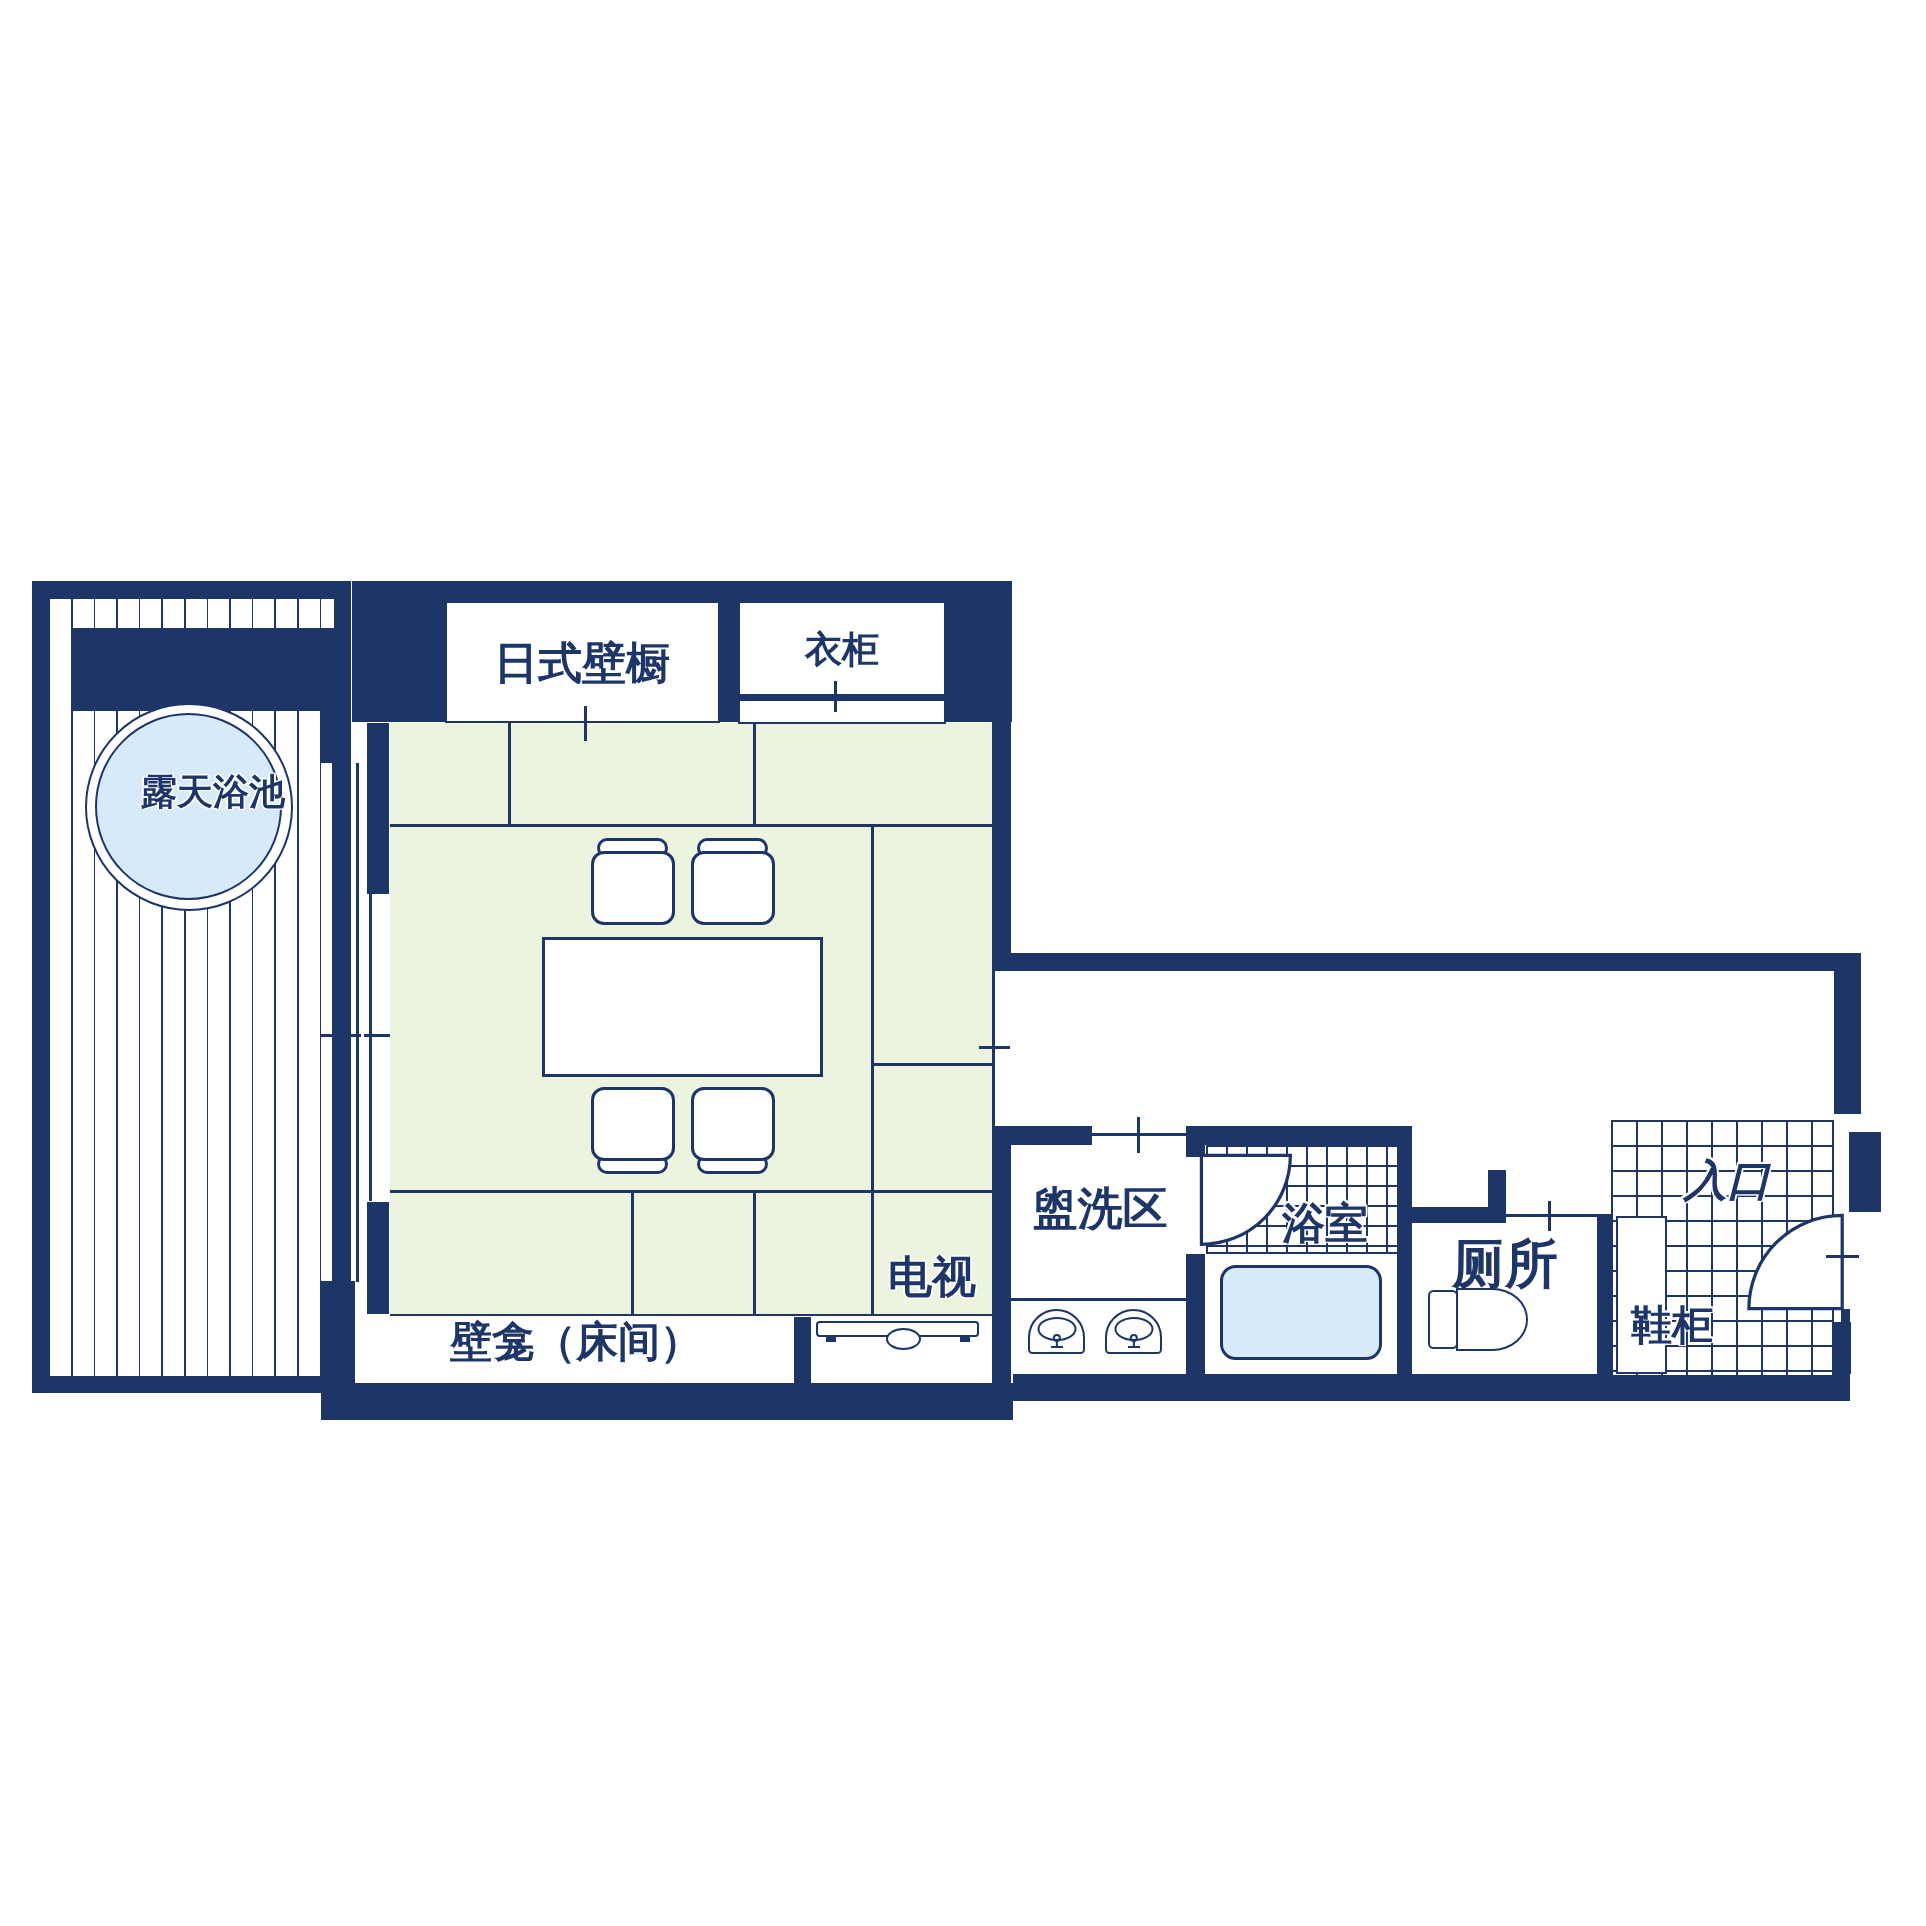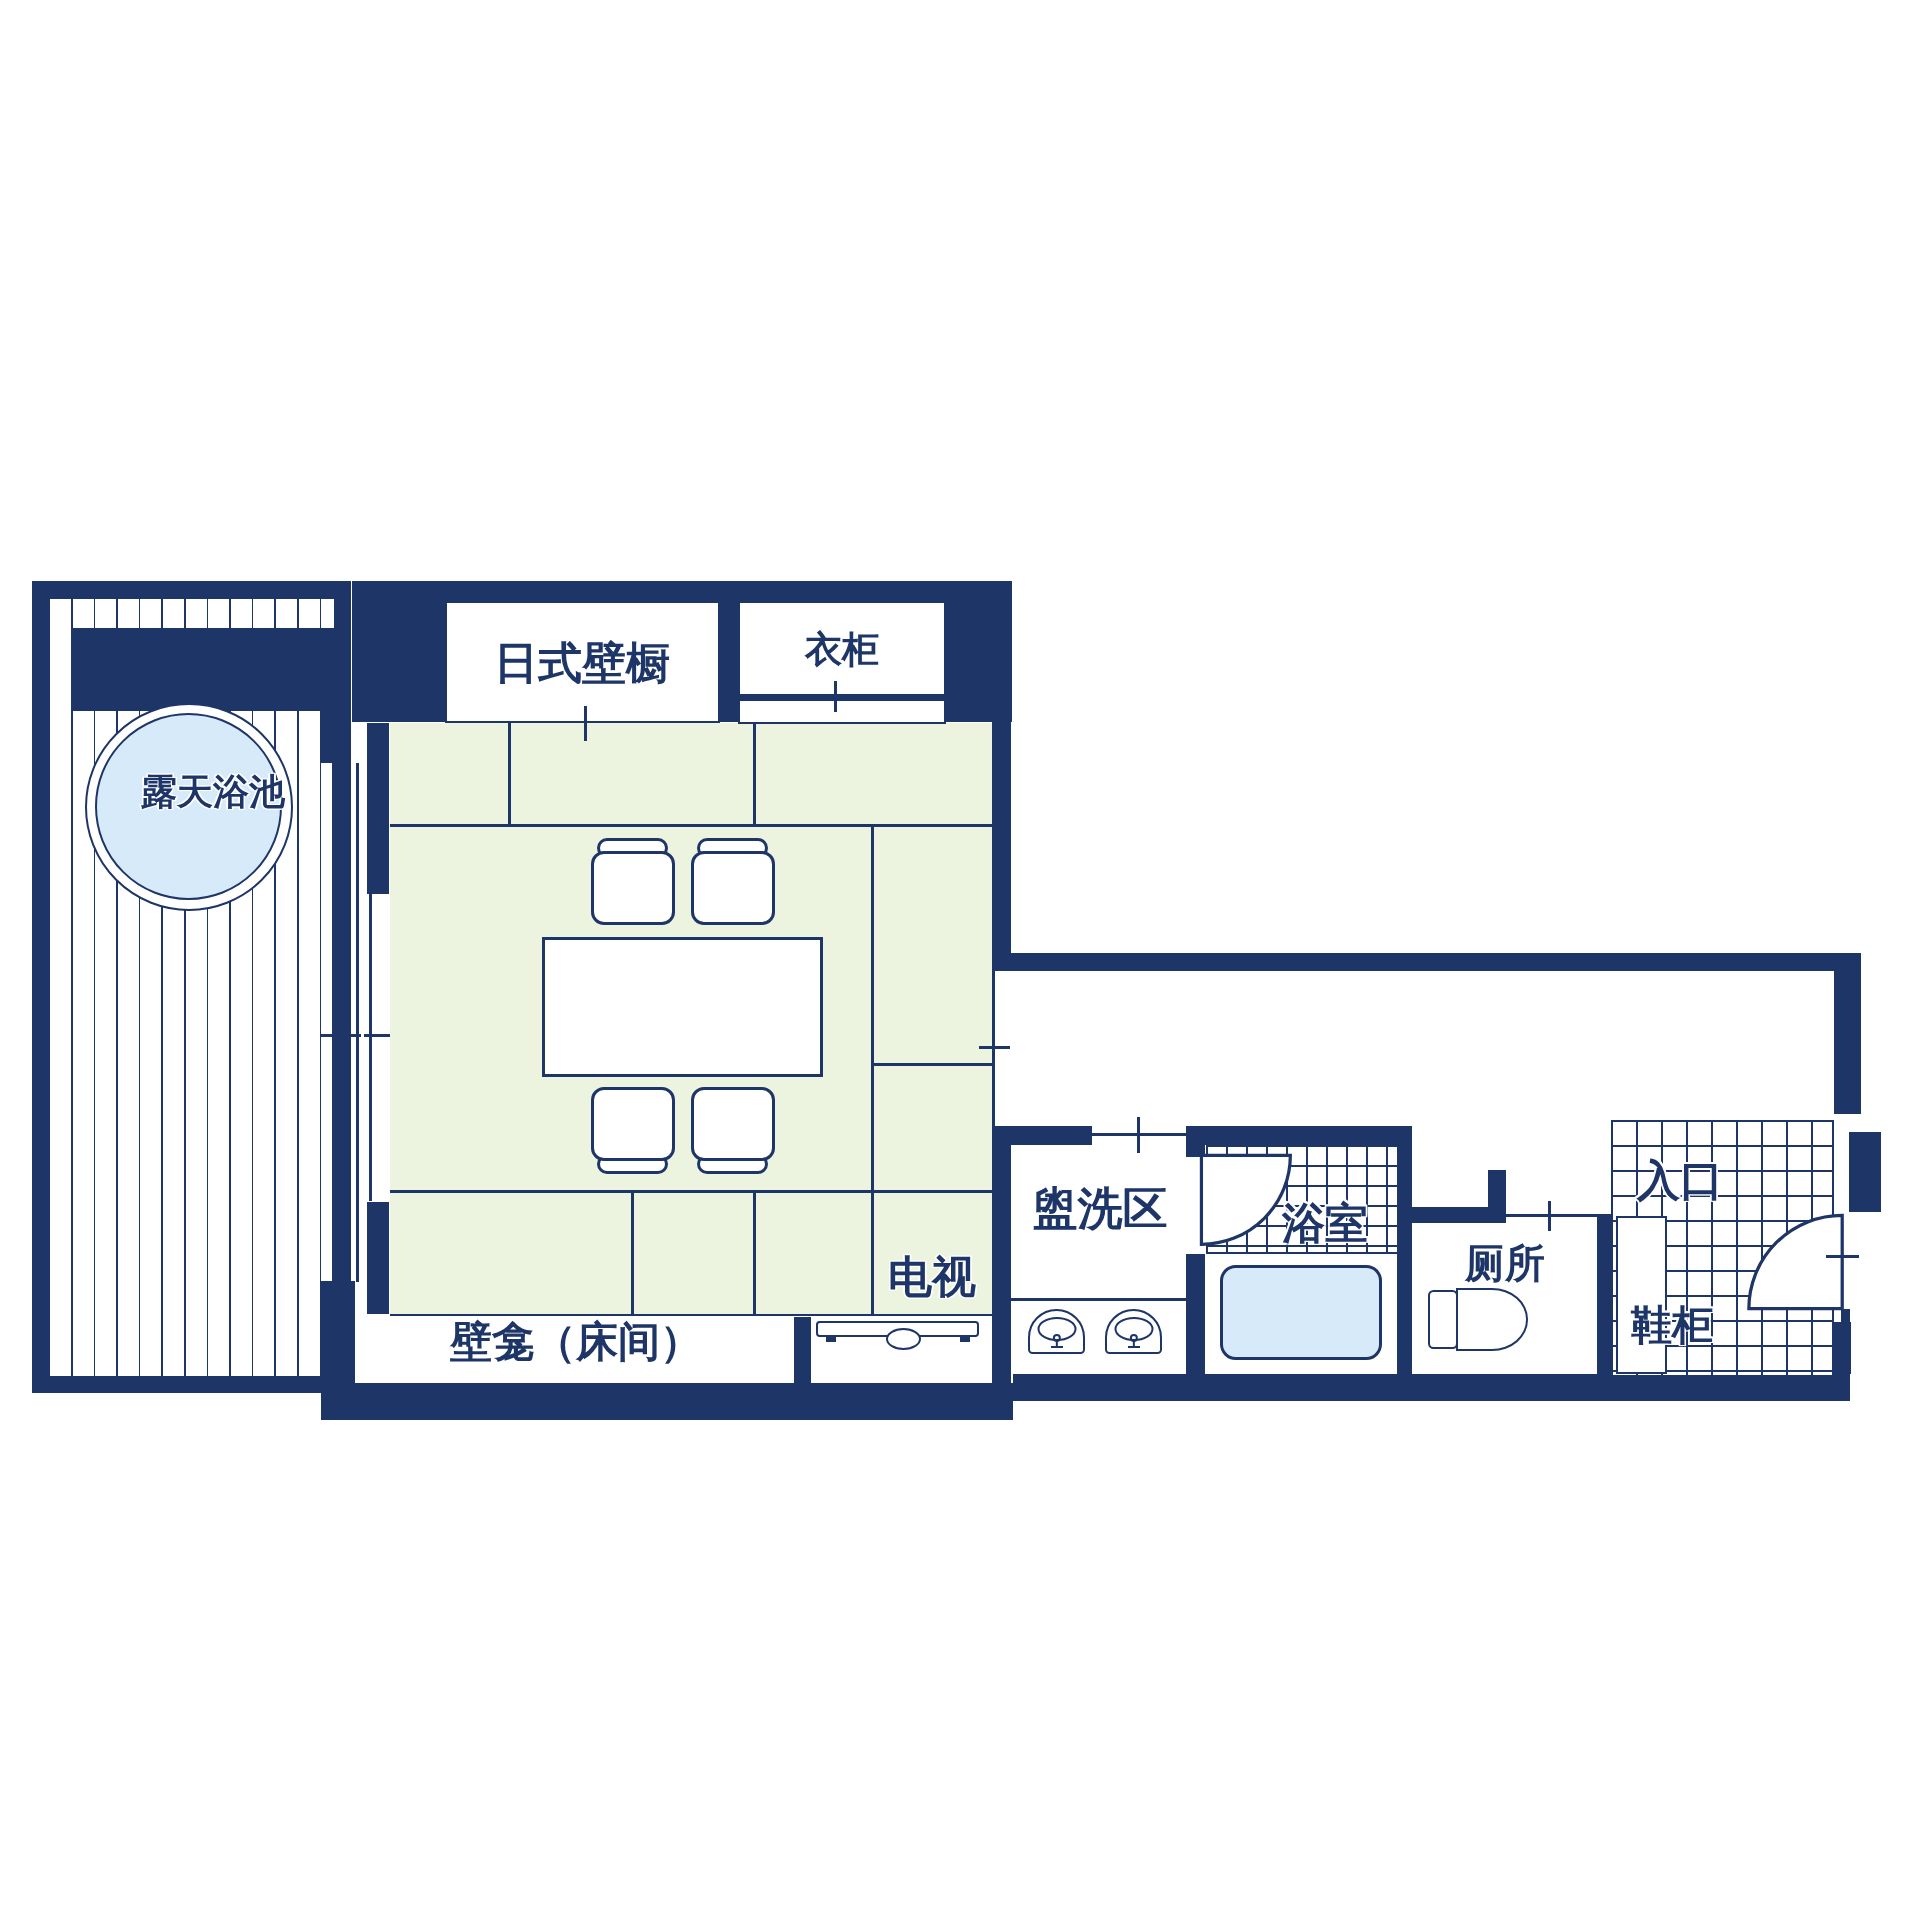--- a/index.html
+++ b/index.html
@@ -146,27 +146,27 @@
   </svg>
   <div class="box b7" style="left:1220px;top:1265px;width:162px;height:95px;border-radius:15.7px;background:var(--blue);"></div>
   <div class="w" style="left:1397px;top:1145px;width:15px;height:229px;"></div>
   <div class="lbl" style="left:1325px;top:1223px;font-size:43px;">浴室</div>
 
   <div class="w" style="left:1412px;top:1207px;width:94px;height:15.7px;"></div>
   <div class="line" style="left:1506px;top:1214px;width:92px;height:2.8px;"></div>
   <div class="line" style="left:1548px;top:1201px;width:2.8px;height:30px;"></div>
   <div class="w" style="left:1488px;top:1170px;width:17.6px;height:37px;"></div>
   <div class="w" style="left:1597px;top:1214px;width:17.6px;height:160px;"></div>
-  <div class="lbl" style="left:1505px;top:1263px;font-size:40px;">厕所</div>
+  <div class="lbl" style="left:1505px;top:1263px;font-size:53px;">厕所</div>
   <div class="box" style="left:1428px;top:1290px;width:30px;height:59px;border-radius:5.5px;"></div>
   <div class="box" style="left:1456px;top:1288px;width:72px;height:63px;border-radius:0 36px 36px 0 / 0 31px 31px 0;"></div>
 
   <div class="grid54" style="left:1611px;top:1120px;width:223px;height:255px;"></div>
   <div class="box" style="left:1616px;top:1216px;width:51px;height:158px;"></div>
   <svg style="left:1729px;top:1193px;" width="134" height="139" viewBox="3740 2580 290 300">
     <path d="M3985,2830 L3985,2628 A202,202 0 0 0 3783,2830 Z" fill="#ffffff" stroke="#1e3568" stroke-width="7"></path>
   </svg>
   <div class="line" style="left:1826px;top:1255px;width:33px;height:2.8px;"></div>
-  <div class="lbl" style="left:1680px;top:1180px;font-size:43px;">入口</div>
+  <div class="lbl" style="left:1727px;top:1180px;font-size:43px;font-style:italic;">入口</div>
   <div class="lbl" style="left:1672px;top:1325px;font-size:41px;">鞋柜</div>
 
 </div>
 
 
 </body></html>

